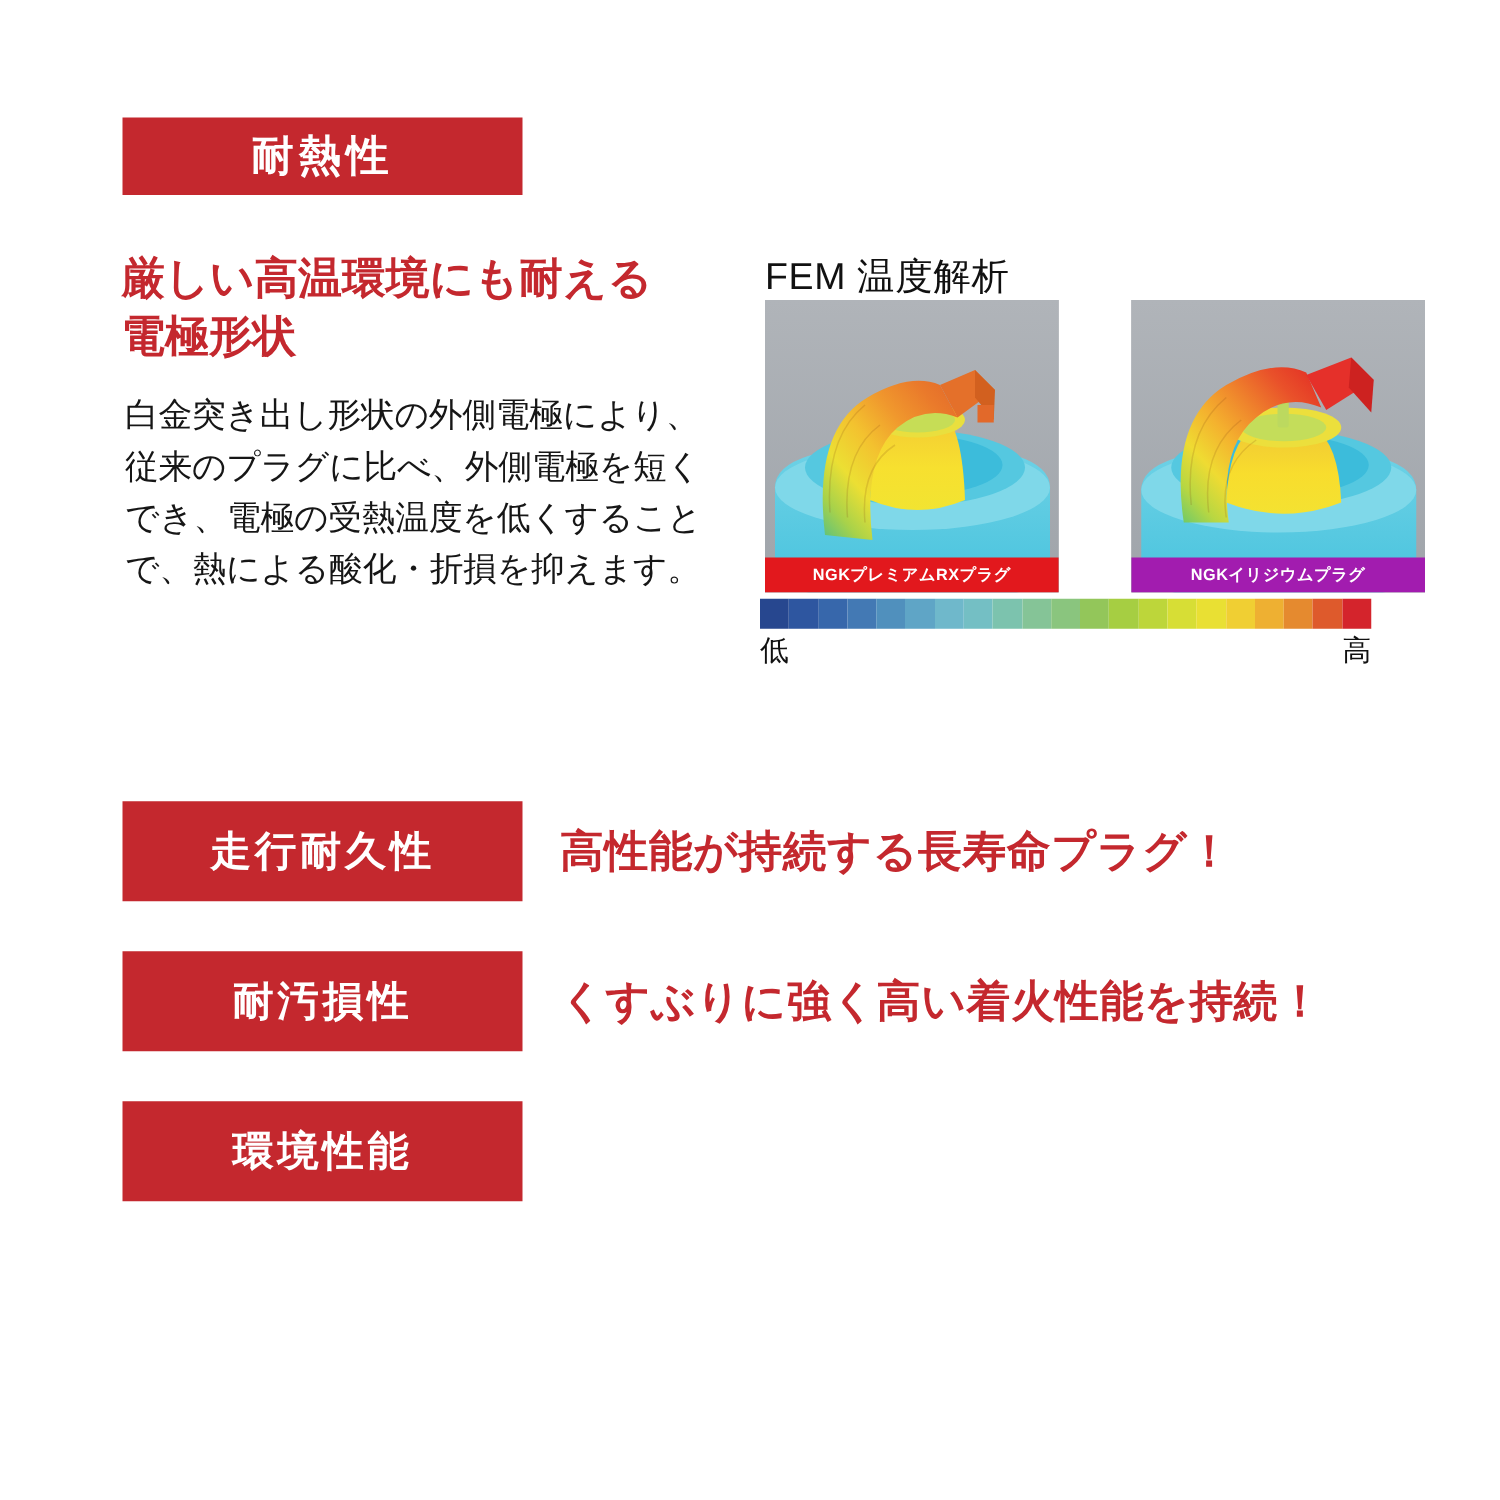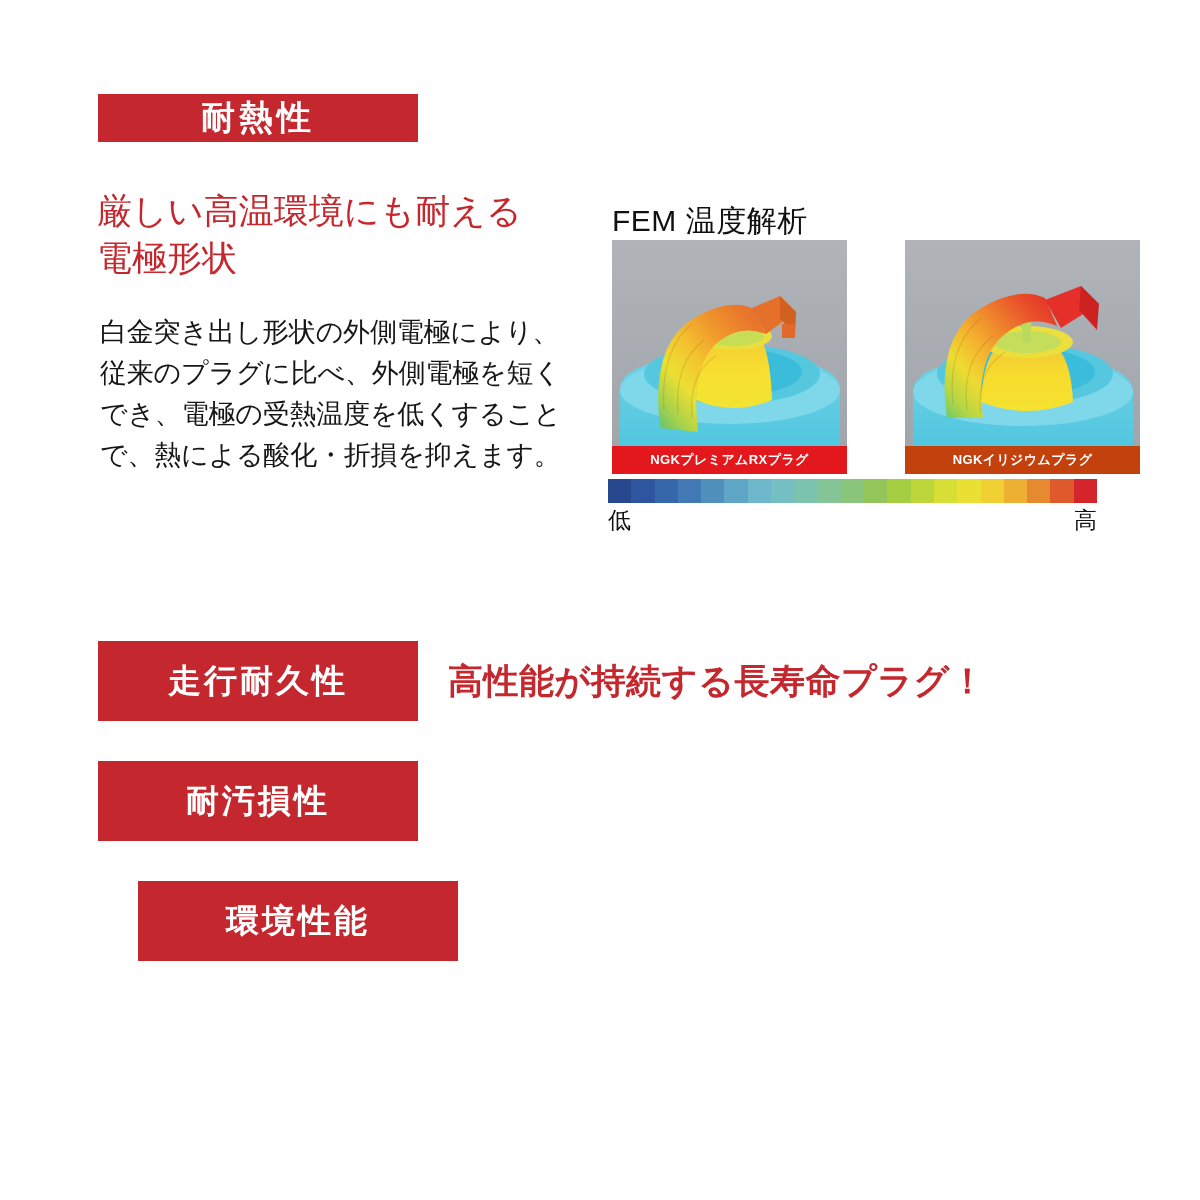--- a/index.html
+++ b/index.html
@@ -15,38 +15,38 @@
     position: relative;
     overflow: hidden;
   }
 
   .page { position: relative; width: 1200px; height: 1200px; }
 
   
   .sec1-badge {
     position: absolute;
     left: 98px; top: 94px;
-    width: 320px; height: 48px;
+    width: 320px; height: 62px;
     background: #c4282e;
     display: flex; align-items: center; justify-content: center;
   }
   .sec1-badge span {
     color: #ffffff;
     font-size: 34px;
     font-weight: bold;
     letter-spacing: 4px;
   }
 
   .sec1-heading {
     position: absolute;
-    left: 97px; top: 188px;
+    left: 97px; top: 200px;
     width: 500px;
     color: #c4282e;
     font-size: 35px;
-    font-weight: normal;
+    font-weight: bold;
     line-height: 1.33;
     letter-spacing: 0px;
   }
 
   .sec1-body {
     position: absolute;
     left: 100px; top: 312px;
     width: 480px;
     color: #161616;
     font-size: 27px;
@@ -121,21 +121,21 @@
   .feature-row {
     position: absolute;
     left: 98px;
     width: 960px;
     height: 66px;
     display: flex;
     align-items: center;
   }
   .feature-row.r0 { top: 648px; }
   .feature-row.r1 { top: 768px; }
-  .feature-row.r2 { top: 888px; margin-left: 40px; }
+  .feature-row.r2 { top: 888px; }
 
   .feature-badge {
     width: 320px; height: 80px;
     background: #c4282e;
     display: flex; align-items: center; justify-content: center;
     flex: 0 0 auto;
   }
   .feature-badge span {
     color: #ffffff;
     font-size: 33px;
@@ -273,21 +273,21 @@
 
         <path d="M42 178 q-12 -82 34 -110 q38 -22 64 -10 l12 28 q-28 -12 -52 8 q-30 24 -22 84 z" fill="url(#armR)"></path>
         <path d="M140 60 l36 -14 l18 18 l-38 24 z" fill="#e5302a"></path>
         <path d="M176 46 l18 18 l-2 26 l-18 -20 z" fill="#cd2220"></path>
         <g opacity="0.16" stroke="#7a3a10" stroke-width="1.2" fill="none">
           <path d="M48 164 q-6 -58 28 -86"></path>
           <path d="M62 170 q-6 -50 26 -74"></path>
           <path d="M76 174 q-6 -42 24 -62"></path>
         </g>
       </svg>
-      <div class="fem-caption navy" style="background: #c2410c;">NGKイリジウムプラグ</div>
+      <div class="fem-caption navy" style="background: #a21caf;">NGKイリジウムプラグ</div>
     </div>
   </div>
 
   <div class="fem-scale" id="fem-scale">
       <i style="background: rgb(39, 71, 143);"></i>
       <i style="background: rgb(46, 86, 160);"></i>
       <i style="background: rgb(55, 103, 171);"></i>
       <i style="background: rgb(67, 121, 180);"></i>
       <i style="background: rgb(80, 144, 189);"></i>
       <i style="background: rgb(95, 165, 198);"></i>
@@ -317,20 +317,21 @@
     <div class="feature-badge">
       <span>走行耐久性</span>
     </div>
     <div class="feature-text">高性能が持続する長寿命プラグ！</div>
   </div>
 
   <div class="feature-row r1">
     <div class="feature-badge">
       <span>耐汚損性</span>
     </div>
+    <div class="feature-text">くすぶりに強く高い着火性能を持続！</div>
   </div>
 
   <div class="feature-row r2">
     <div class="feature-badge">
       <span>環境性能</span>
     </div>
   </div>
 
 </div>
 

